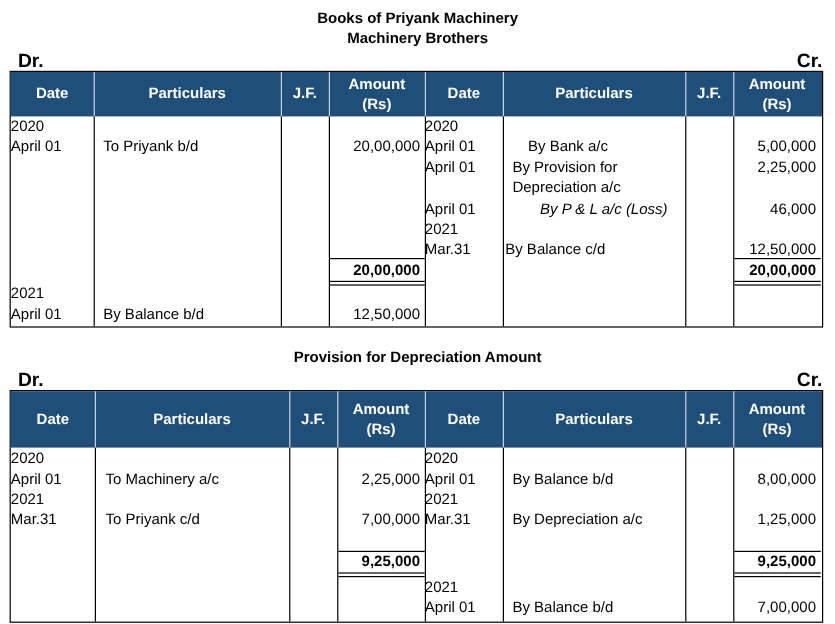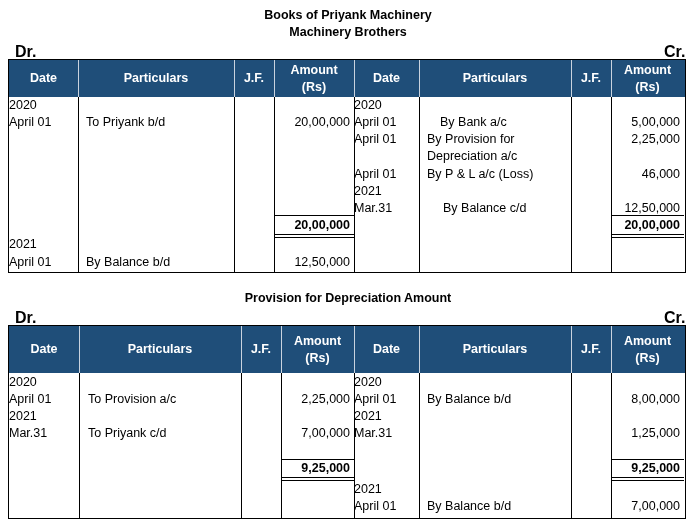--- a/index.html
+++ b/index.html
@@ -81,26 +81,26 @@
   <div class="cell c" style="left:345px; width:65px; top:54px;">April 01</div>
   <div class="cell" style="left:418px; top:54px;margin-left:13px;">By Bank a/c</div>
   <div class="cell r" style="left:602px; width:69px; top:54px;">5,00,000</div>
 
   <div class="cell c" style="left:345px; width:65px; top:71px;">April 01</div>
   <div class="cell" style="left:418px; top:88px;">Depreciation a/c</div>
   <div class="cell" style="left:418px; top:71px;">By Provision for</div>
   <div class="cell r" style="left:602px; width:69px; top:71px;">2,25,000</div>
 
   <div class="cell c" style="left:345px; width:65px; top:106px;">April 01</div>
-  <div class="cell" style="left:418px; top:106px;">By P &amp; L a/c (Loss)</div>
+  <div class="cell" style="left:441px; top:106px;font-style:italic;">By P &amp; L a/c (Loss)</div>
   <div class="cell r" style="left:602px; width:69px; top:106px;">46,000</div>
 
   <div class="cell c" style="left:345px; width:65px; top:123px;">2021</div>
   <div class="cell c" style="left:345px; width:65px; top:140px;">Mar.31</div>
-  <div class="cell" style="left:434px; top:140px;">By Balance c/d</div>
+  <div class="cell" style="left:412px; top:140px;">By Balance c/d</div>
   <div class="cell r" style="left:602px; width:69px; top:140px;">12,50,000</div>
 
   <div class="hline" style="left:603px; width:72px; top:155px;"></div>
   <div class="cell r b" style="left:602px; width:69px; top:157px;">20,00,000</div>
   <div class="hline" style="left:603px; width:72px; top:174px;"></div>
   <div class="hline" style="left:603px; width:72px; top:177px;"></div>
 </div>
 
 <div class="title" style="top:291px;">Provision for Depreciation Amount</div>
 <div class="drcr" style="left:15px; top:309px;">Dr.</div>
@@ -134,40 +134,41 @@
   <div class="vline" style="left:70px; top:47px; bottom:0;"></div>
   <div class="vline" style="left:232px; top:47px; bottom:0;"></div>
   <div class="vline" style="left:272px; top:47px; bottom:0;"></div>
   <div class="vline" style="left:345px; top:47px; bottom:0;"></div>
   <div class="vline" style="left:410px; top:47px; bottom:0;"></div>
   <div class="vline" style="left:562px; top:47px; bottom:0;"></div>
   <div class="vline" style="left:602px; top:47px; bottom:0;"></div>
 
   <div class="cell c" style="left:0; width:70px; top:48px;">2020</div>
   <div class="cell c" style="left:0; width:70px; top:65px;">April 01</div>
-  <div class="cell" style="left:79px; top:65px;">To Provision a/c</div>
+  <div class="cell" style="left:79px; top:65px;">To Machinery a/c</div>
   <div class="cell r" style="left:272px; width:69px; top:65px;">2,25,000</div>
 
   <div class="cell c" style="left:0; width:70px; top:82px;">2021</div>
   <div class="cell c" style="left:0; width:70px; top:99px;">Mar.31</div>
   <div class="cell" style="left:79px; top:99px;">To Priyank c/d</div>
   <div class="cell r" style="left:272px; width:69px; top:99px;">7,00,000</div>
 
   <div class="hline" style="left:273px; width:72px; top:133px;"></div>
   <div class="cell r b" style="left:272px; width:69px; top:134px;">9,25,000</div>
   <div class="hline" style="left:273px; width:72px; top:151px;"></div>
   <div class="hline" style="left:273px; width:72px; top:154px;"></div>
 
   <div class="cell c" style="left:345px; width:65px; top:48px;">2020</div>
   <div class="cell c" style="left:345px; width:65px; top:65px;">April 01</div>
   <div class="cell" style="left:418px; top:65px;">By Balance b/d</div>
   <div class="cell r" style="left:602px; width:69px; top:65px;">8,00,000</div>
 
   <div class="cell c" style="left:345px; width:65px; top:82px;">2021</div>
   <div class="cell c" style="left:345px; width:65px; top:99px;">Mar.31</div>
+  <div class="cell" style="left:418px; top:99px;">By Depreciation a/c</div>
   <div class="cell r" style="left:602px; width:69px; top:99px;">1,25,000</div>
 
   <div class="hline" style="left:603px; width:72px; top:133px;"></div>
   <div class="cell r b" style="left:602px; width:69px; top:134px;">9,25,000</div>
   <div class="hline" style="left:603px; width:72px; top:151px;"></div>
   <div class="hline" style="left:603px; width:72px; top:154px;"></div>
 
   <div class="cell c" style="left:345px; width:65px; top:155px;">2021</div>
   <div class="cell c" style="left:345px; width:65px; top:172px;">April 01</div>
   <div class="cell" style="left:418px; top:172px;">By Balance b/d</div>

